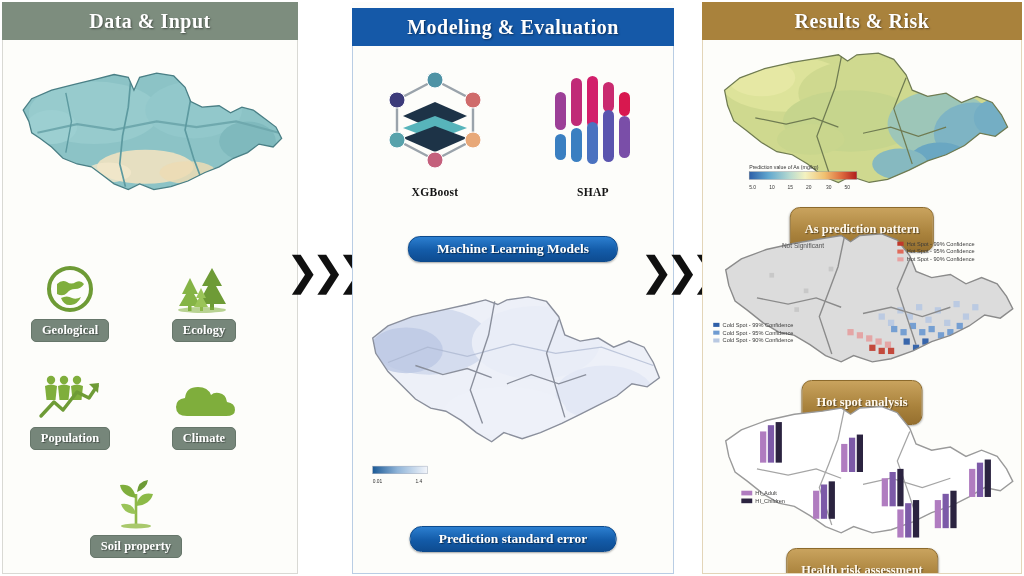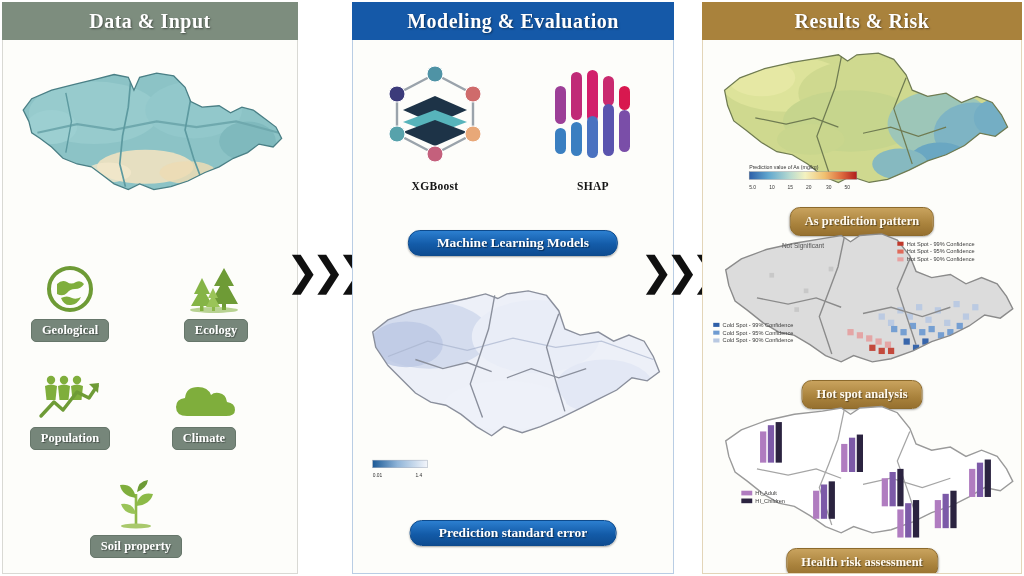--- a/index.html
+++ b/index.html
@@ -45,21 +45,21 @@
     border-top: none;
     background: #fdfdfa;
     overflow: hidden;
   }
 
   #panel-left   { left: 2px;   width: 296px; }
   #panel-mid    { left: 352px; width: 322px; }
   #panel-right  { left: 702px; width: 320px; }
 
   #panel-left  .panel-head { background: #7d8d7e; }
-  #panel-mid   .panel-head { background: #1559a8; }
+  #panel-mid   .panel-head { background: #1559a8; margin-top: 6px; }
   #panel-right .panel-head { background: #a9823c; }
 
   #panel-mid  .panel-body { border-color: #b9cde4; }
   #panel-right .panel-body { border-color: #e3d5b8; }
 
   
   .arrow {
     position: absolute;
     top: 248px;
     width: 52px; height: 46px;
@@ -105,21 +105,21 @@
     color: #ffffff;
     font-size: 12.5px;
     font-weight: bold;
     padding: 3px 10px;
     border-radius: 5px;
     border: 1px solid #66766a;
     text-shadow: 1px 1px 1px rgba(0,0,0,.4);
     white-space: nowrap;
   }
   #feature-geological { left: 8px;  top: 222px; }
-  #feature-ecology    { left: 154px; top: 222px; }
+  #feature-ecology    { left: 142px; top: 222px; }
   #feature-population { left: 8px;  top: 330px; }
   #feature-climate    { left: 142px; top: 330px; }
   #feature-soil       { left: 74px; top: 438px; }
 
   
   #xgboost-block { position: absolute; left: 22px;  top: 20px; width: 120px; text-align: center; }
   #shap-block    { position: absolute; left: 180px; top: 20px; width: 120px; text-align: center; }
   .model-caption {
     margin-top: 8px;
     font-size: 11.5px;
@@ -147,21 +147,21 @@
 
   
   .gold-pill {
     position: absolute;
     left: 50%;
     transform: translateX(-50%);
     background: linear-gradient(180deg,#c9a35e 0%,#a9823c 60%,#96702f 100%);
     color: #fffaf0;
     font-size: 12.5px;
     font-weight: bold;
-    padding: 6px 14px;
+    padding: 14px 14px;
     border-radius: 10px;
     border: 1px solid #8c6a2c;
     box-shadow: 0 1px 2px rgba(0,0,0,.3);
     text-shadow: 1px 1px 1px rgba(0,0,0,.45);
     white-space: nowrap;
     text-align: center;
   }
   #as-pattern-pill { top: 167px; }
   #hotspot-pill    { top: 340px; }
   #health-pill     { top: 508px; }

